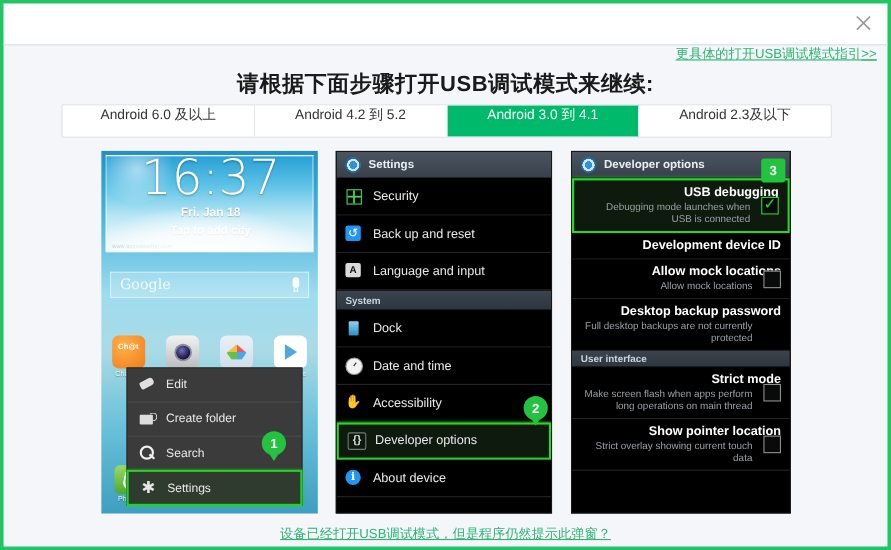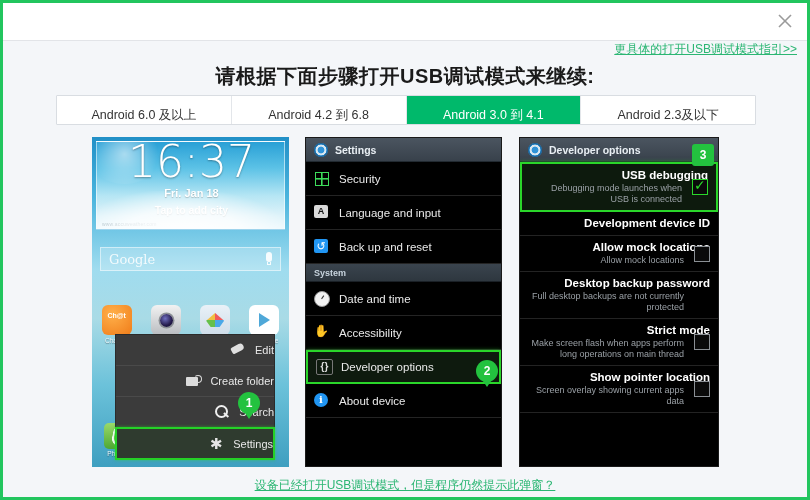--- a/index.html
+++ b/index.html
@@ -58,21 +58,21 @@
   #tabs {
     position: absolute; left: 53px; top: 54px;
     width: 700px; height: 30px;
     display: flex;
     border: 1px solid #d9dde2;
     background: #ffffff;
     border-radius: 1px;
   }
   .tab {
     flex: 1;
-    display: flex; align-items: flex-end; justify-content: center;
+    display: flex; align-items: flex-start; justify-content: center;
     font-size: 12.5px; color: #333;
     border-right: 1px solid #e3e6ea;
     cursor: pointer;
     background: #ffffff;
     height: 28px;
   }
   .tab:last-child { border-right: none; }
   .tab.active { background: #00b96b; color: #ffffff; }
 
   
@@ -210,21 +210,21 @@
   }
 
   
   #ctxmenu {
     position:absolute; left:23px; top:197px; width:160px;
     background:#3b3b3b; border:1px solid #2b2b2b;
   }
   .ctxitem {
     height:31px; display:flex; align-items:center; padding-left:10px;
     font-size:11px; color:#e8e8e8; border-bottom:1px solid #4a4a4a;
-    position:relative; cursor:pointer;justify-content:flex-end;
+    position:relative; cursor:pointer;
   }
   .ctxitem:last-child { border-bottom:none; }
   .ctxitem.highlight {
     background:#2f3b2f; border:2px solid #25d127; height:33px;
     margin:-1px; box-shadow:0 0 3px rgba(40,210,40,.6);
   }
   .ctxicon { width:16px; height:16px; margin-right:9px; position:relative; flex:0 0 16px; }
   .ic-edit:before {
     content:""; position:absolute; left:1px; top:3px; width:13px; height:7px;
     background:#e0e0e0; border-radius:2px 4px 4px 2px; transform:rotate(-28deg);
@@ -399,21 +399,21 @@
       <span>更具体的打开USB调试模式指引</span><span class="arrows">&gt;&gt;</span>
     </a>
 
     <div id="page-title">请根据下面步骤打开USB调试模式来继续:</div>
 
     <div id="tabs">
       <div class="tab">
           <span>Android 6.0 及以上</span>
         </div>
       <div class="tab">
-          <span>Android 4.2 到 6.8</span>
+          <span>Android 4.2 到 5.2</span>
         </div>
       <div class="tab active">
           <span>Android 3.0 到 4.1</span>
         </div>
       <div class="tab">
           <span>Android 2.3及以下</span>
         </div>
     </div>
 
     <div id="panels">
@@ -493,28 +493,32 @@
           <div class="dhead">
             <span class="hicon"></span>
             <span>Settings</span>
           </div>
 
           <div class="drow" style="height:34px">
             <span class="ricon ic-security"></span>
             <span class="rlabel">Security</span>
           </div>
           <div class="drow" style="height:34px">
+            <span class="ricon ic-backup"></span>
+            <span class="rlabel">Back up and reset</span>
+          </div>
+          <div class="drow" style="height:34px">
             <span class="ricon ic-lang"></span>
             <span class="rlabel">Language and input</span>
           </div>
-          <div class="drow" style="height:34px">
-            <span class="ricon ic-backup"></span>
-            <span class="rlabel">Back up and reset</span>
-          </div>
           <div class="dsection">System</div>
+          <div class="drow" style="height:34px">
+            <span class="ricon ic-dock"></span>
+            <span class="rlabel">Dock</span>
+          </div>
           <div class="drow" style="height:34px">
             <span class="ricon ic-clock"></span>
             <span class="rlabel">Date and time</span>
           </div>
           <div class="drow" style="height:34px">
             <span class="ricon ic-access"></span>
             <span class="rlabel">Accessibility</span>
           </div>
           <div class="drow highlight" style="height:34px">
             <span class="ricon ic-dev"></span>
@@ -550,30 +554,31 @@
             <div class="ptitle">Allow mock locations</div>
             <div class="psub">Allow mock locations</div>
             <span class="chk"></span>
           </div>
 
           <div class="prow">
             <div class="ptitle">Desktop backup password</div>
             <div class="psub">Full desktop backups are not currently protected</div>
           </div>
 
+          <div class="psection">User interface</div>
 
           <div class="prow">
             <div class="ptitle">Strict mode</div>
             <div class="psub">Make screen flash when apps perform long operations on main thread</div>
             <span class="chk"></span>
           </div>
 
           <div class="prow">
             <div class="ptitle">Show pointer location</div>
-            <div class="psub">Screen overlay showing current apps data</div>
+            <div class="psub">Strict overlay showing current touch data</div>
             <span class="chk"></span>
           </div>
 
           <div class="badge" id="badge3">3</div>
         </div>
       </div>
 
     </div>
 
     <a id="footer-link">设备已经打开USB调试模式，但是程序仍然提示此弹窗？</a>

